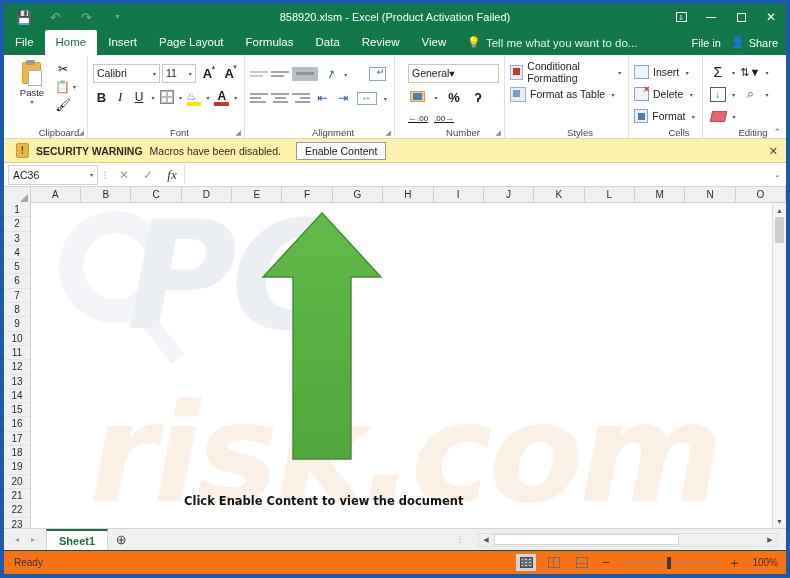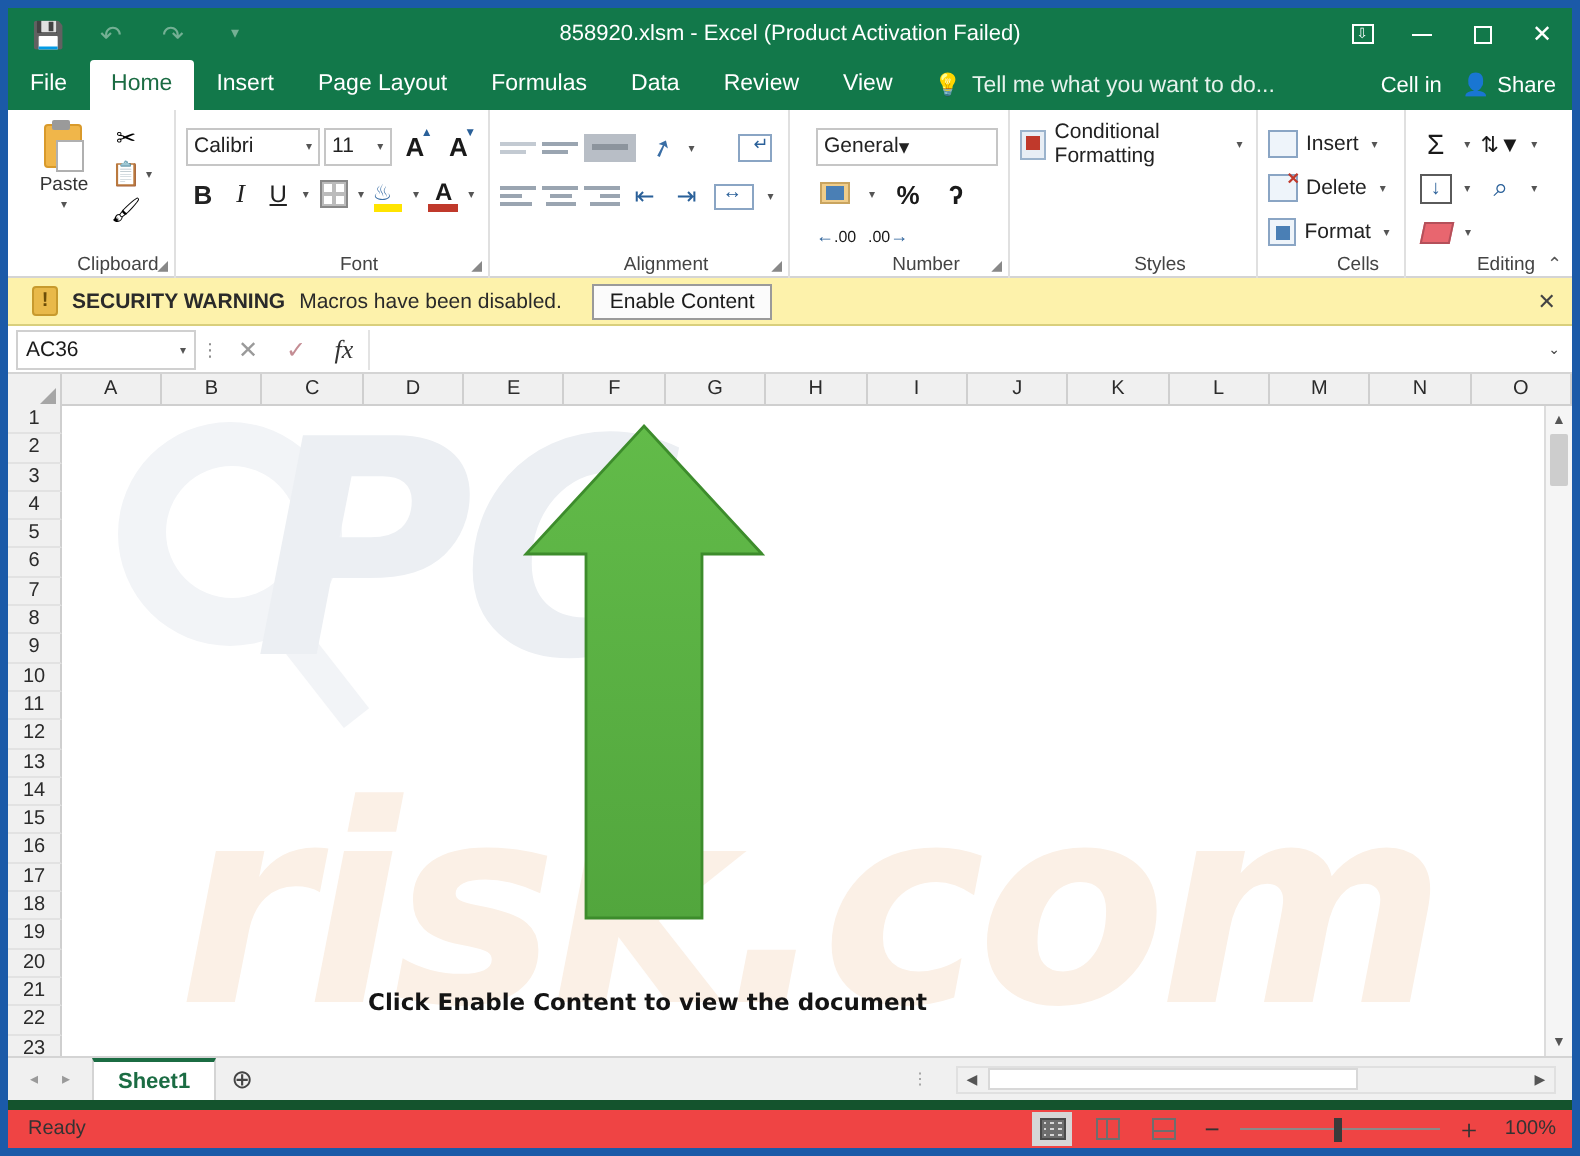--- a/index.html
+++ b/index.html
@@ -200,21 +200,21 @@
   .numctl {
     border: 1px solid #c6c6c6; background: #fff; height: 19px;
     width: 96px; display: flex; align-items: center; padding: 0 3px;
     font-size: 10.5px; color: #222;
   }
   .acct-ico { position: relative; width: 17px; height: 15px; }
   .acct-ico .box { position:absolute; left:0; top:1px; width: 15px; height: 11px; background:#f0cd8a; border:1px solid #c9a45f; }
   .acct-ico .inner { position:absolute; left:3px; top:3px; width: 9px; height: 7px; background:#4a7fb5; }
   .pct { font-size: 13px; color: #1a1a1a; font-weight: 600; }
   .comma { font-size: 13px; color: #1a1a1a; font-weight: 700; }
-  .dec-ico { font-size: 8px; color: #1a1a1a; line-height: 8px; text-align:right; width:20px;}
+  .dec-ico { font-size: 8px; color: #1a1a1a; line-height: 8px; text-align:right; width:20px;text-decoration:underline;}
   .dec-ico .arrow { color: #2a6099; font-size: 9px; }
 
   
   .stl-row { display: flex; align-items: center; gap: 4px; height: 22px; font-size: 10.5px; color: #222; }
   .stl-ico { width: 16px; height: 15px; background: #e8eef5; border: 1px solid #9bb3cc; position: relative; }
   .stl-ico::after { content:""; position:absolute; left:2px; top:2px; width:7px; height:7px; background:#c0392b; }
   .stl-ico.tbl::after { background:#7a9cc0; }
   .stl-ico.cs::after { background:#5a8dc0; }
 
   
@@ -375,22 +375,22 @@
   .hscroll {
     position: absolute; right: 8px; height: 14px; width: 300px;
     background: #f0f0f0; border: 1px solid #e0e0e0;
     display: flex; align-items: center;
   }
   .hs-l, .hs-r { width: 14px; text-align: center; font-size: 7px; color: #555; }
   .hs-thumb { height: 11px; width: 185px; background: #ffffff; border: 1px solid #d8d8d8; margin-left: 1px; }
 
   
   .statusbar {
-    height: 24px; background: #ef4444;
-    border-top: 5px solid #14532d;
+    height: 24px; background: #f97316;
+    border-top: 1px solid #14532d;
     display: flex; align-items: center; position: relative;
   }
   .ready { font-size: 10px; color: #333; padding-left: 10px; }
   .status-right {
     position: absolute; right: 8px; display: flex; align-items: center; gap: 8px;
   }
   .vbtn {
     width: 20px; height: 17px; display: flex; align-items: center; justify-content: center;
   }
   .vbtn.active { background: #d6d6d6; }
@@ -442,21 +442,21 @@
     <div class="tab">Page Layout</div>
     <div class="tab">Formulas</div>
     <div class="tab">Data</div>
     <div class="tab">Review</div>
     <div class="tab">View</div>
     <div class="tellme">
       <span class="bulb">💡</span>
       <span>Tell me what you want to do...</span>
     </div>
     <div class="tabbar-right">
-      <div class="signin">Cell in</div>
+      <div class="signin">File in</div>
       <div class="share">
         <span>👤</span>
         <span>Share</span>
       </div>
     </div>
   </div>
 
   <div class="ribbon">
 
     <div class="grp" style="width:84px">
@@ -639,20 +639,25 @@
       </div>
       <div class="grp-label">Number</div>
       <div class="grp-launcher">◢</div>
     </div>
 
     <div class="grp" style="width:124px">
       <div class="grp-body" style="flex-direction:column;padding-top:3px">
         <div class="stl-row">
           <span class="stl-ico"></span>
           <span>Conditional Formatting</span>
+          <span class="caret">▾</span>
+        </div>
+        <div class="stl-row">
+          <span class="stl-ico tbl"></span>
+          <span>Format as Table</span>
           <span class="caret">▾</span>
         </div>
       </div>
       <div class="grp-label">Styles</div>
     </div>
 
     <div class="grp" style="width:74px">
       <div class="grp-body" style="flex-direction:column;padding-top:3px">
         <div class="cell-row">
           <span class="cell-ico"></span>

